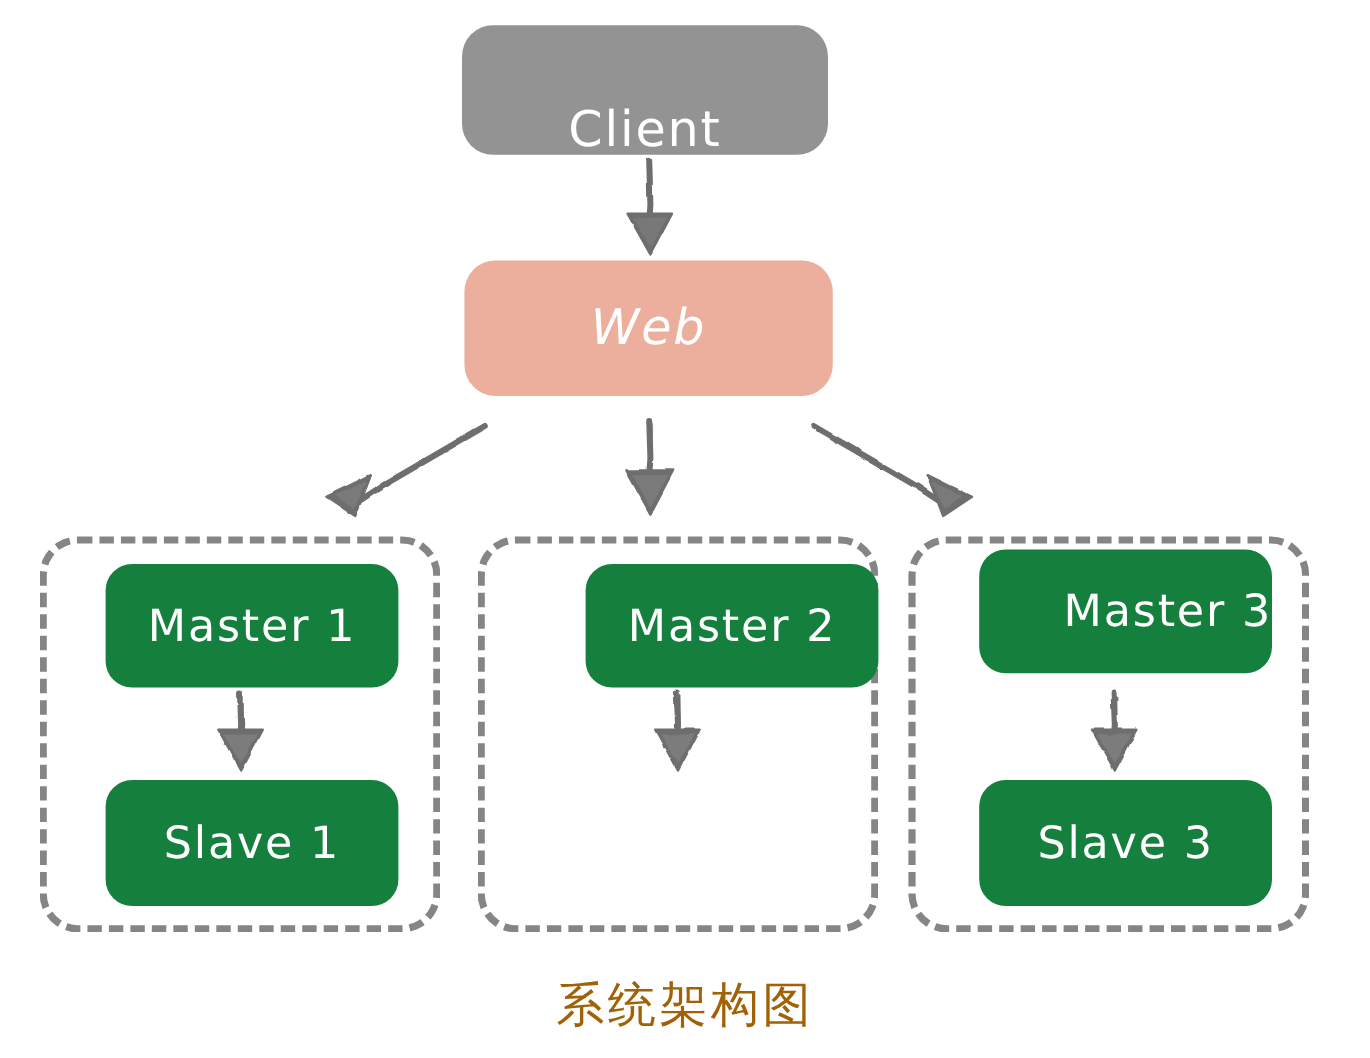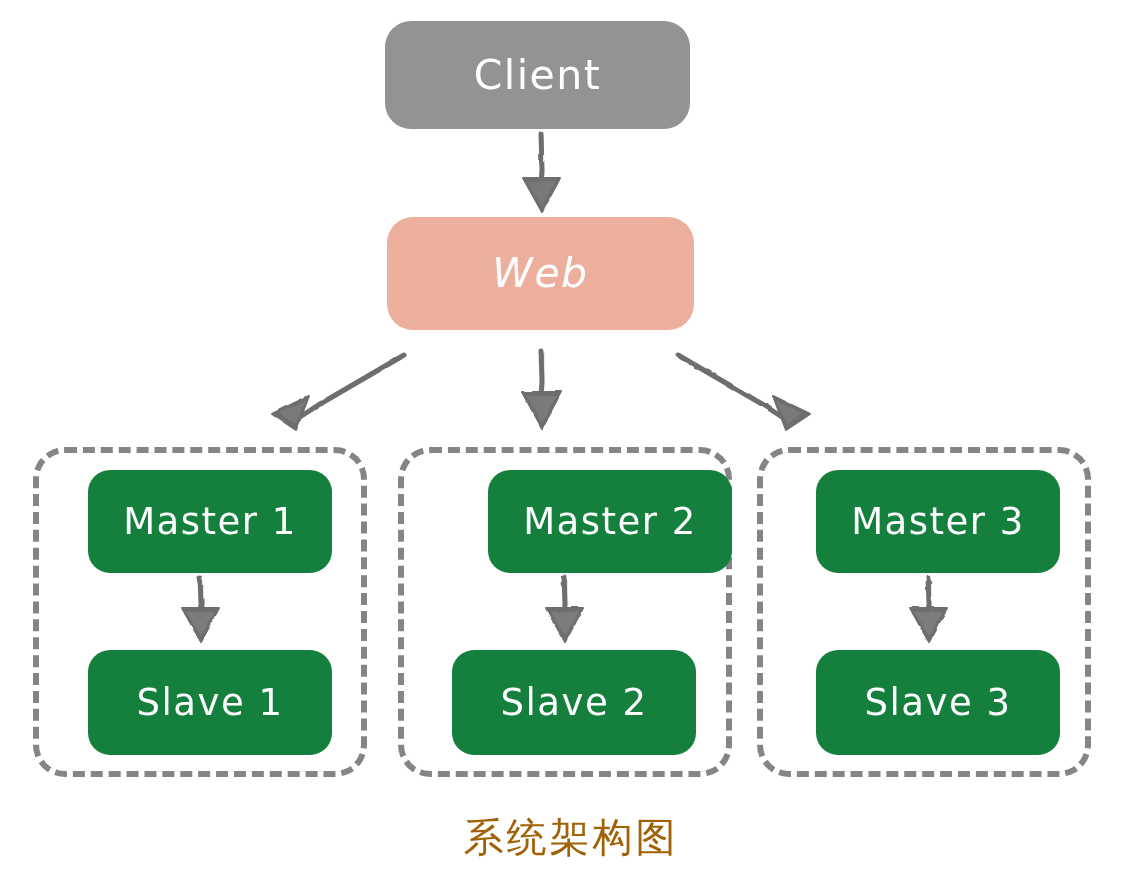--- a/index.html
+++ b/index.html
@@ -48,20 +48,21 @@
     font-weight: 400;
   }
 
   .node.client {
     left: 385px;
     top: 21px;
     width: 305px;
     height: 108px;
     background: #939393;
     border-radius: 26px;
+    align-items: flex-end;
   }
   .node.client .node-label { font-size: 41px; }
 
   .node.web {
     left: 387px;
     top: 217px;
     width: 307px;
     height: 113px;
     background: #EDAF9D;
     border-radius: 26px;
@@ -75,21 +76,21 @@
     background: #15803d;
     border-radius: 22px;
   }
   .node.master .node-label,
   .node.slave .node-label { font-size: 37px; }
 
   .node.m1 { left: 88px;  top: 470px; }
   .node.s1 { left: 88px;  top: 650px; height: 105px; }
   .node.m2 { left: 452px; top: 470px; margin-left: 36px; }
   .node.s2 { left: 452px; top: 650px; height: 105px; }
-  .node.m3 { left: 816px; top: 470px; }
+  .node.m3 { left: 816px; top: 458px; justify-content: flex-end; }
   .node.s3 { left: 816px; top: 650px; height: 105px; }
 
   
   .group-box {
     position: absolute;
     box-sizing: border-box;
     border: 6px dashed #858585;
     border-radius: 32px;
     background: transparent;
   }
@@ -193,23 +194,20 @@
   <div class="node master m1">
     <span class="node-label">Master 1</span>
   </div>
   <div class="node slave s1">
     <span class="node-label">Slave 1</span>
   </div>
 
   <div class="node master m2">
     <span class="node-label">Master 2</span>
   </div>
-  <div class="node slave s2">
-    <span class="node-label">Slave 2</span>
-  </div>
 
   <div class="node master m3">
     <span class="node-label">Master 3</span>
   </div>
   <div class="node slave s3">
     <span class="node-label">Slave 3</span>
   </div>
 
   <div class="caption">系统架构图</div>
 

